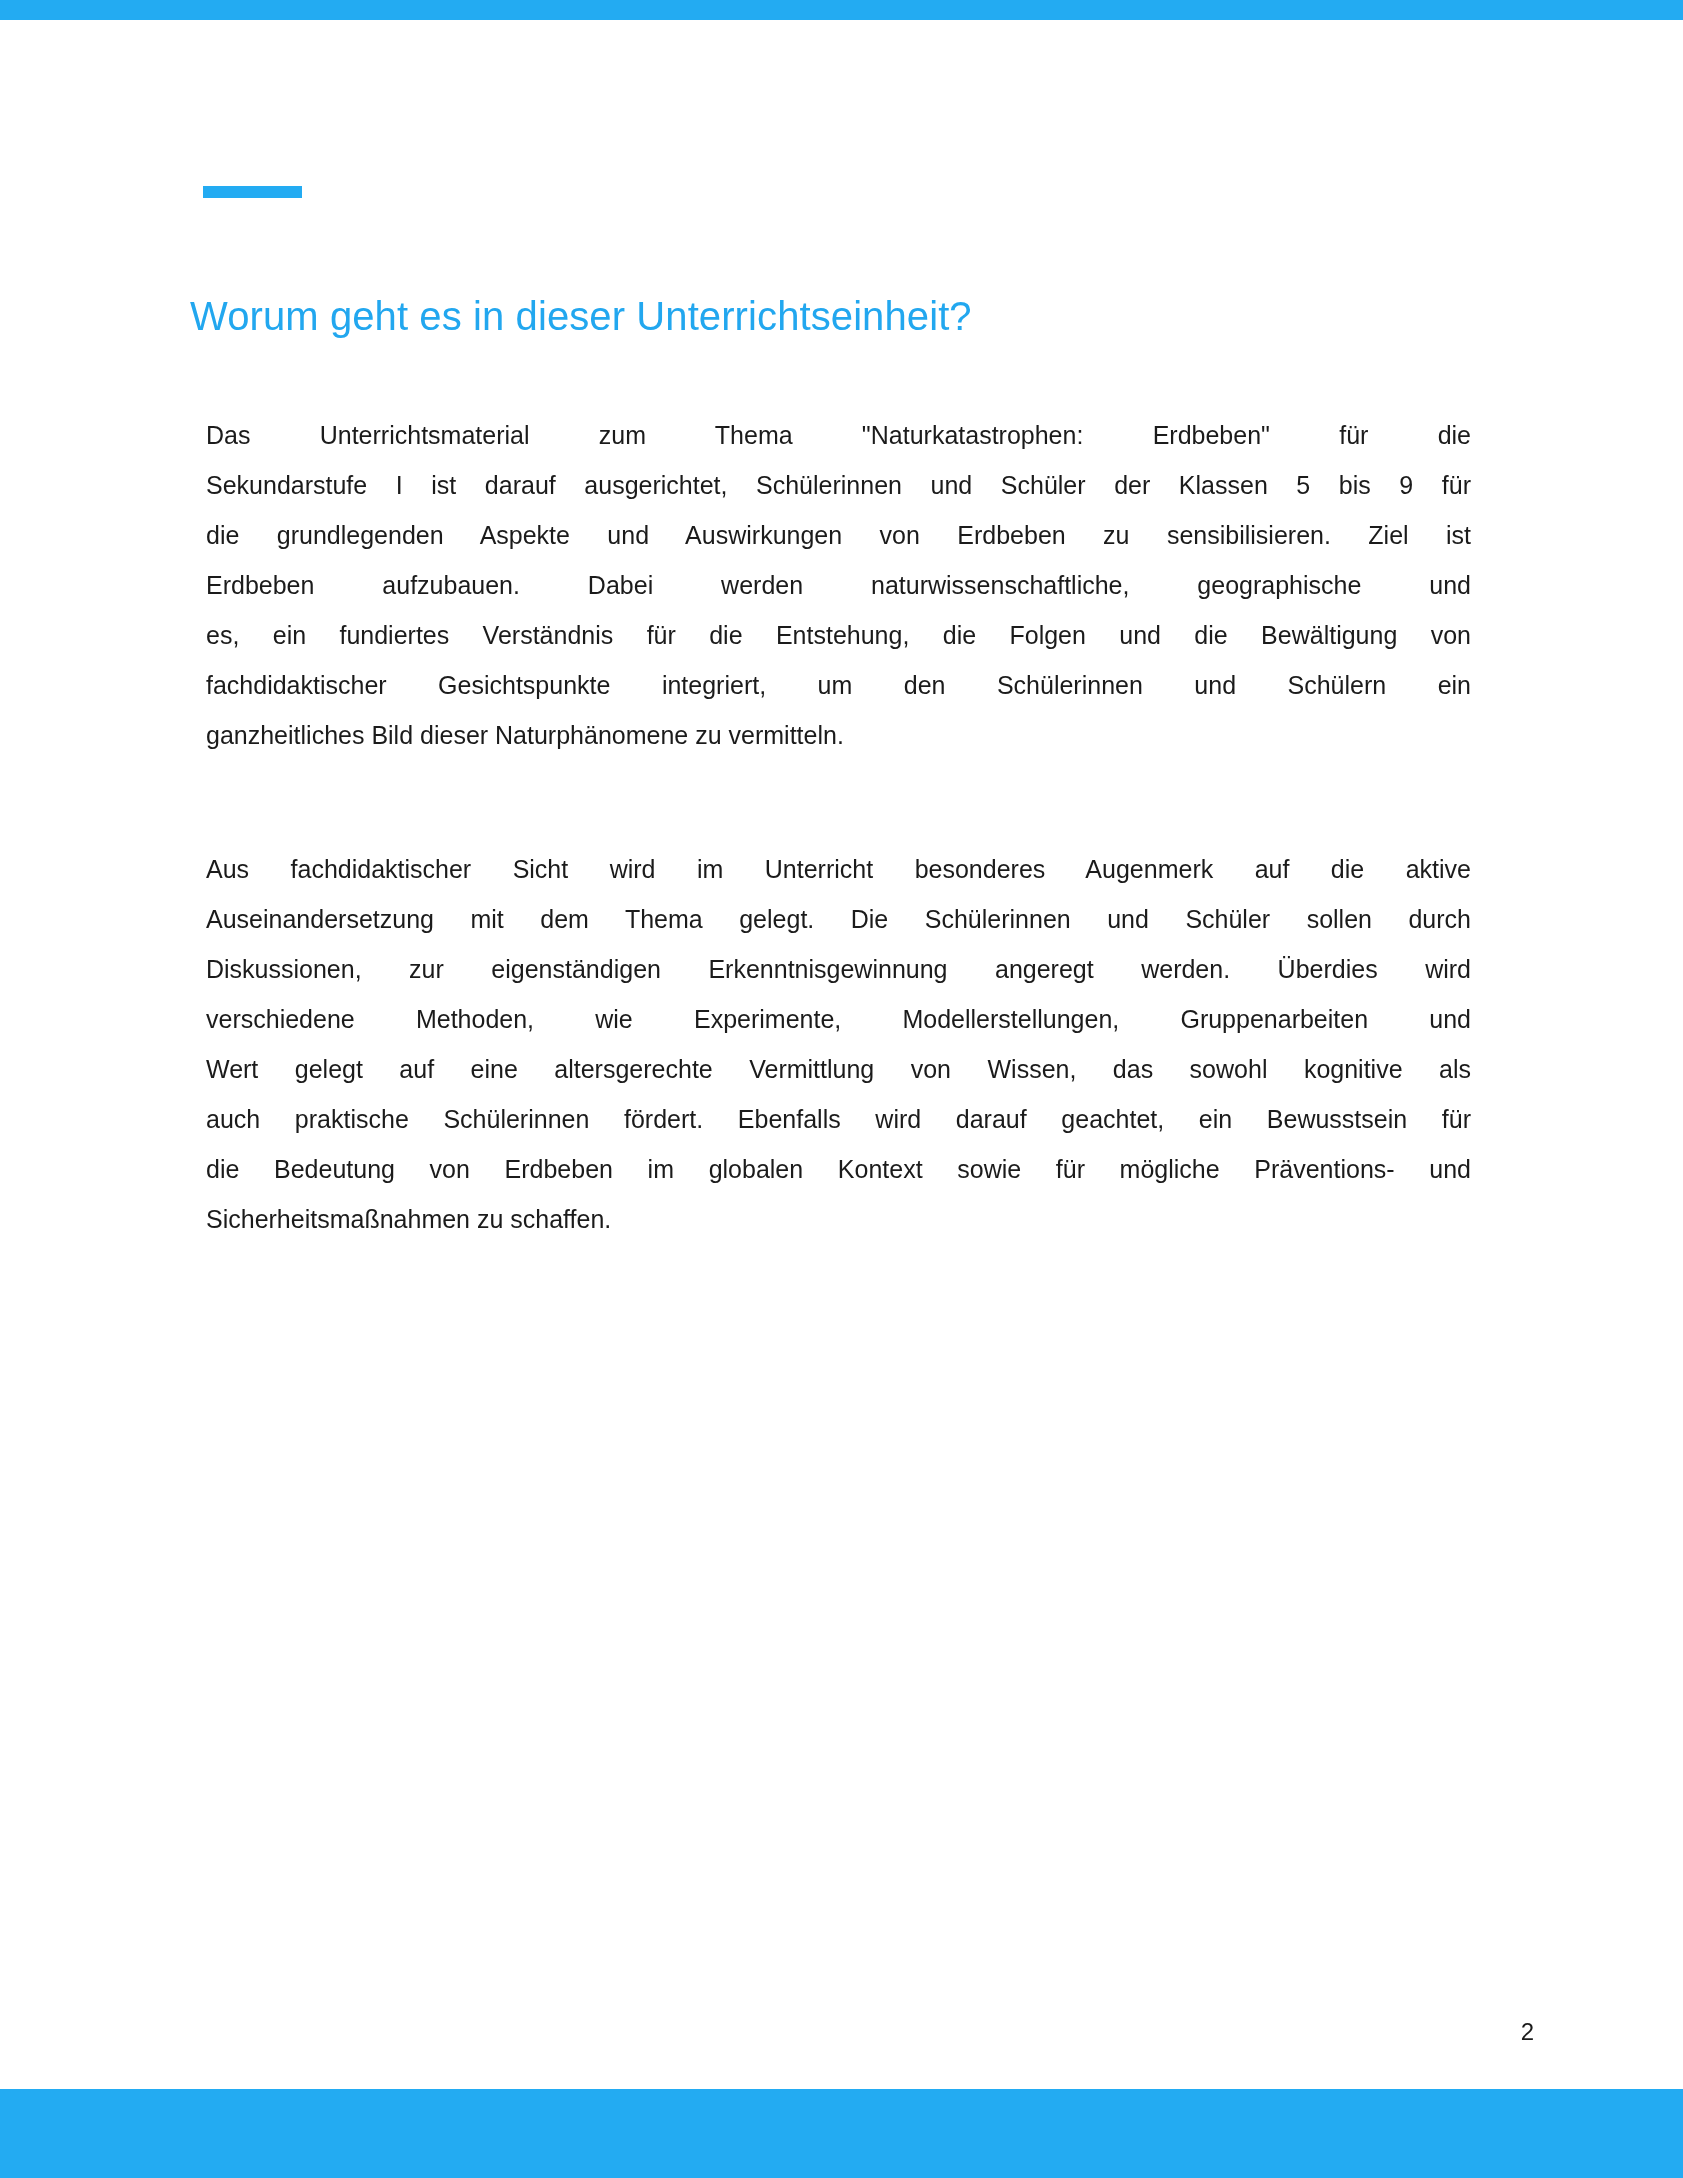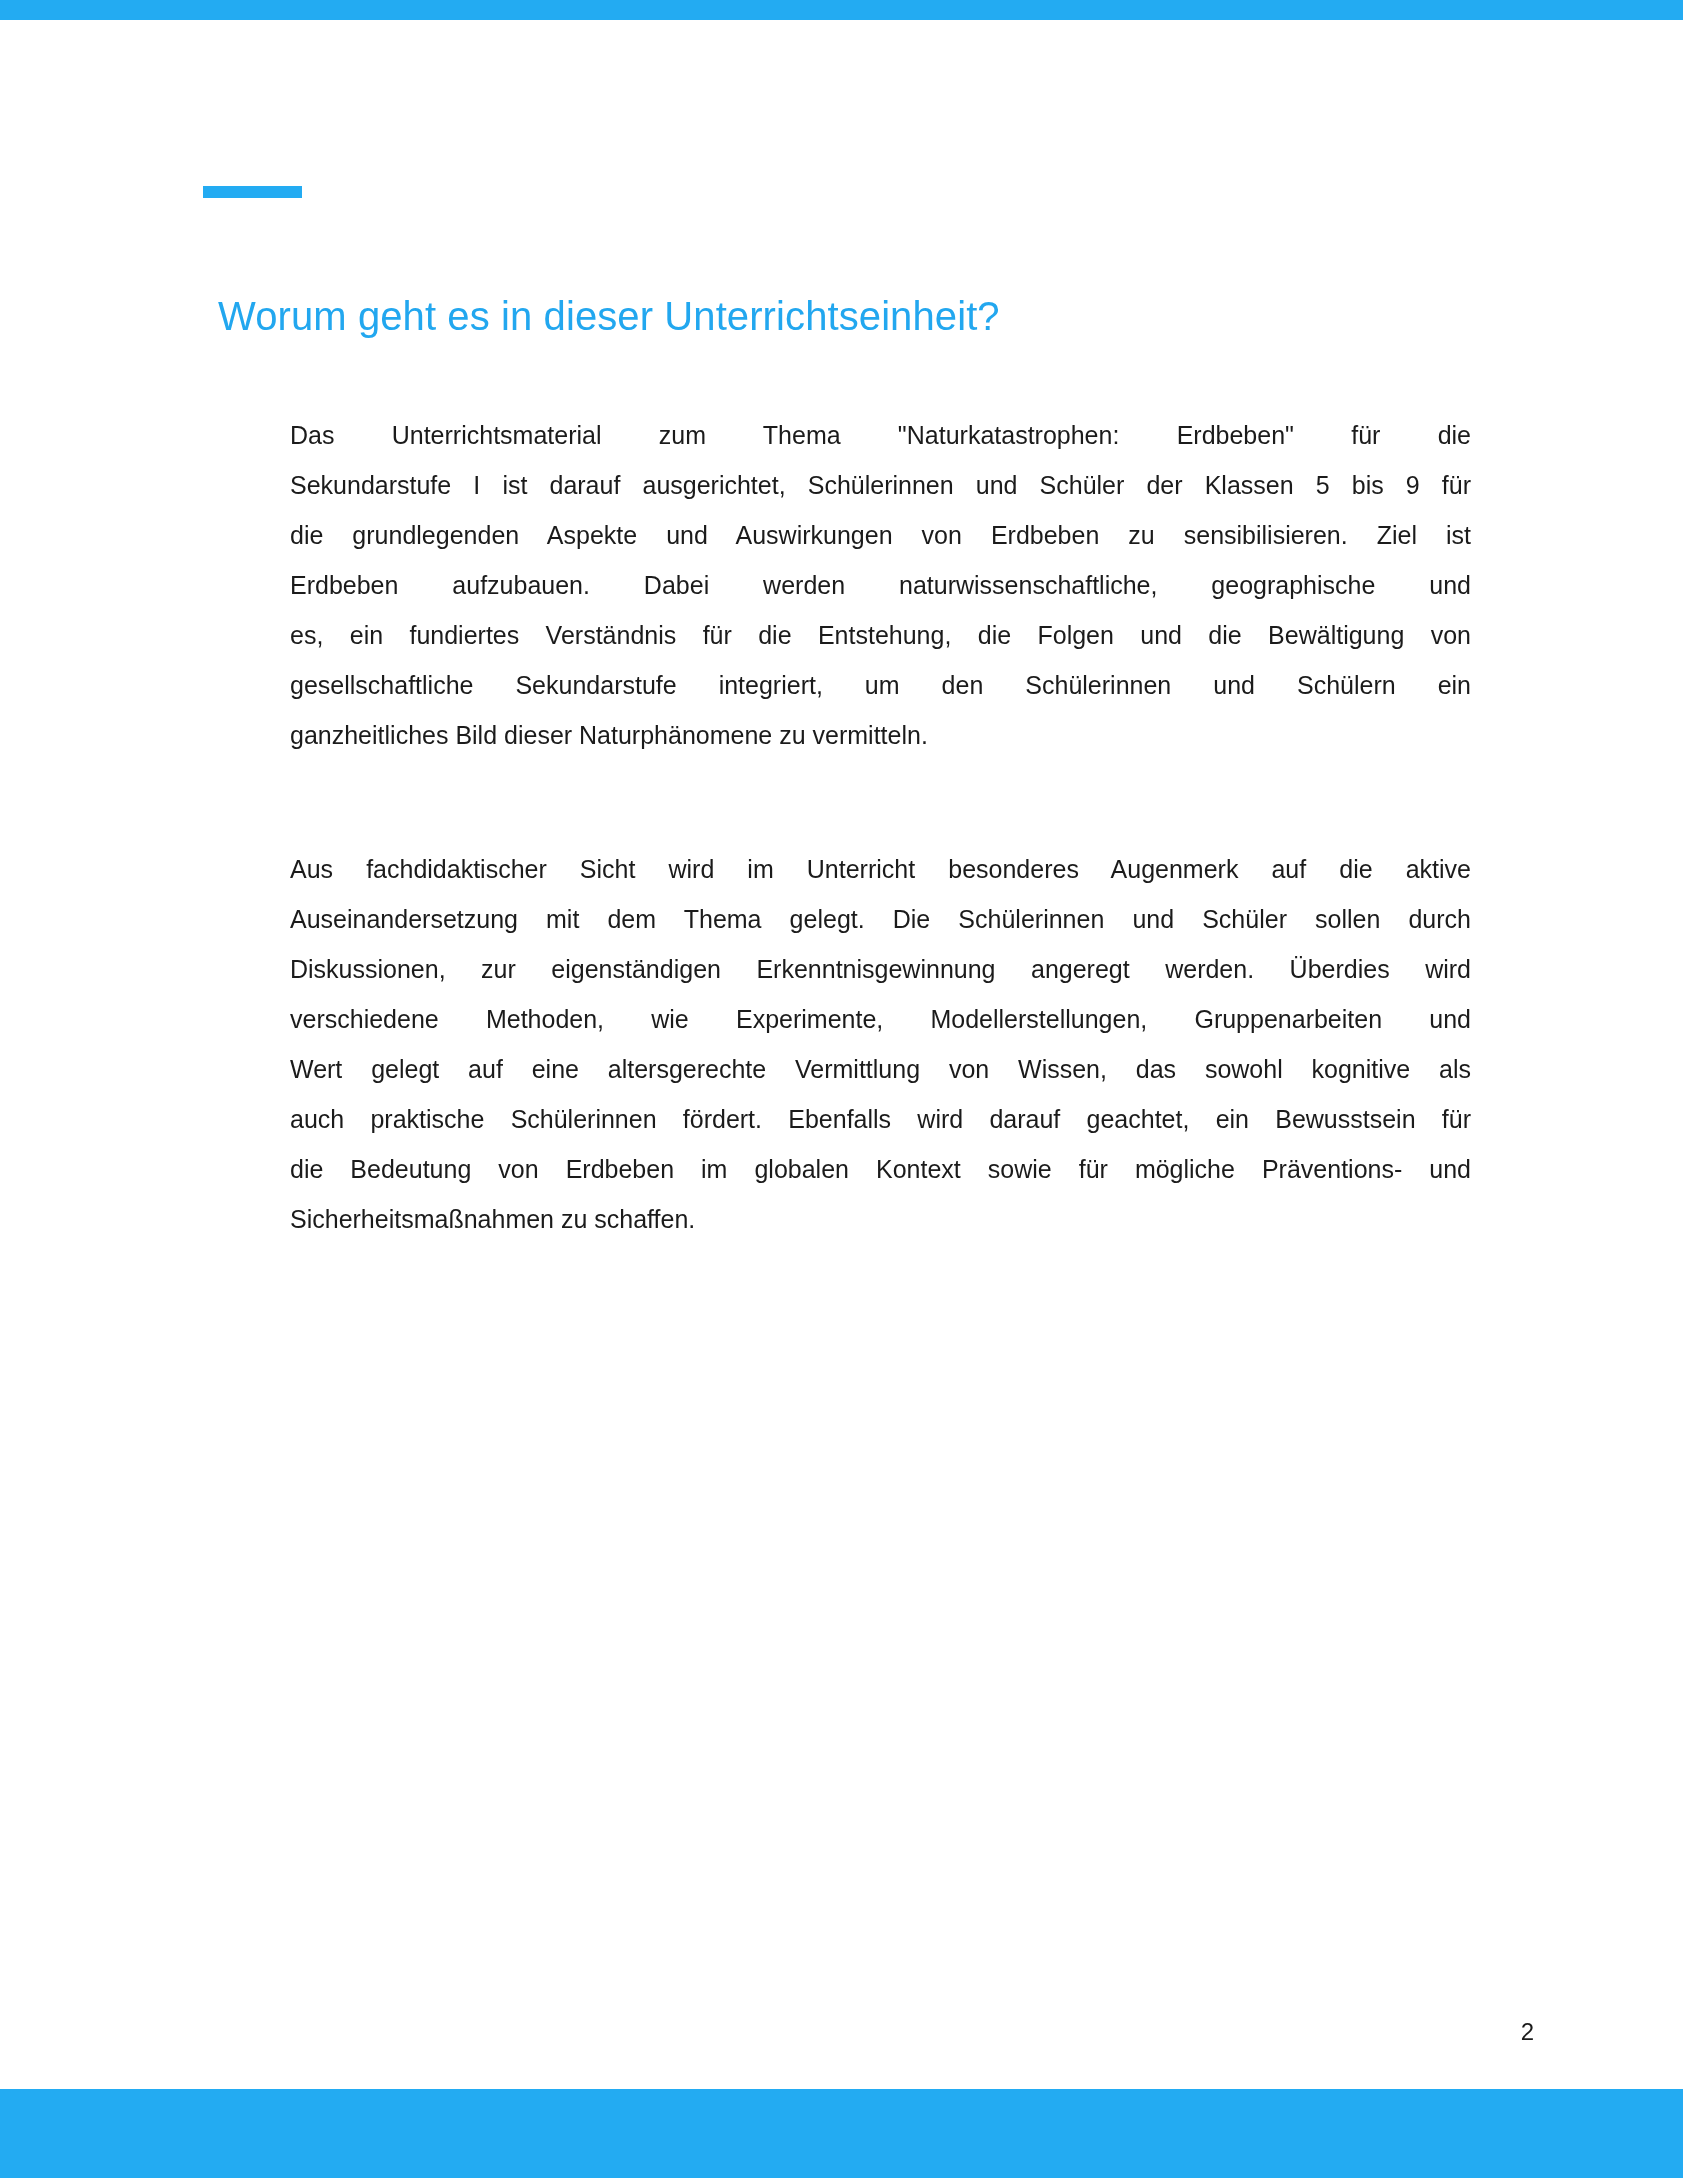--- a/index.html
+++ b/index.html
@@ -1,16 +1,16 @@
 <!DOCTYPE html>
 <html><head>
 <meta charset="utf-8">
 <title>Worum geht es in dieser Unterrichtseinheit?</title>
 <style>
-  * { box-sizing: border-box; padding-left: 28px; }
+  * { box-sizing: border-box; }
   html, body {
     margin: 0;
     padding: 0;
   }
   body {
     width: 1683px;
     height: 2178px;
     background: #ffffff;
     font-family: "Liberation Sans", "DejaVu Sans", sans-serif;
     position: relative;
@@ -113,21 +113,21 @@
 
   <h1 class="page-title">Worum geht es in dieser Unterrichtseinheit?</h1>
 
   <div class="body-block p1">
     <p class="body-text">
       <span class="ln">Das Unterrichtsmaterial zum Thema "Naturkatastrophen: Erdbeben" für die</span>
       <span class="ln">Sekundarstufe I ist darauf ausgerichtet, Schülerinnen und Schüler der Klassen 5 bis 9 für</span>
       <span class="ln">die grundlegenden Aspekte und Auswirkungen von Erdbeben zu sensibilisieren. Ziel ist</span>
       <span class="ln">Erdbeben aufzubauen. Dabei werden naturwissenschaftliche, geographische und</span>
       <span class="ln">es, ein fundiertes Verständnis für die Entstehung, die Folgen und die Bewältigung von</span>
-      <span class="ln">gesellschaftliche Sekundarstufe integriert, um den Schülerinnen und Schülern ein</span>
+      <span class="ln">fachdidaktischer Gesichtspunkte integriert, um den Schülerinnen und Schülern ein</span>
       <span class="ln last">ganzheitliches Bild dieser Naturphänomene zu vermitteln.</span>
     </p>
   </div>
 
   <div class="body-block p2">
     <p class="body-text">
       <span class="ln">Aus fachdidaktischer Sicht wird im Unterricht besonderes Augenmerk auf die aktive</span>
       <span class="ln">Auseinandersetzung mit dem Thema gelegt. Die Schülerinnen und Schüler sollen durch</span>
       <span class="ln">Diskussionen, zur eigenständigen Erkenntnisgewinnung angeregt werden. Überdies wird</span>
       <span class="ln">verschiedene Methoden, wie Experimente, Modellerstellungen, Gruppenarbeiten und</span>

